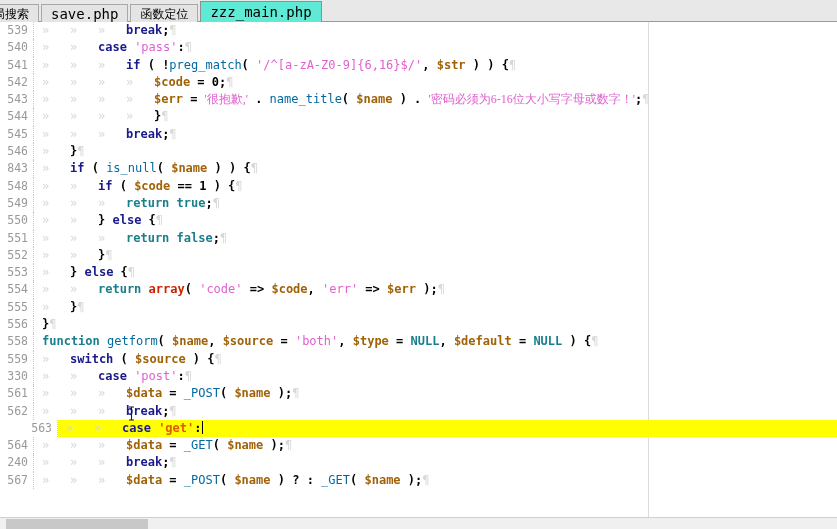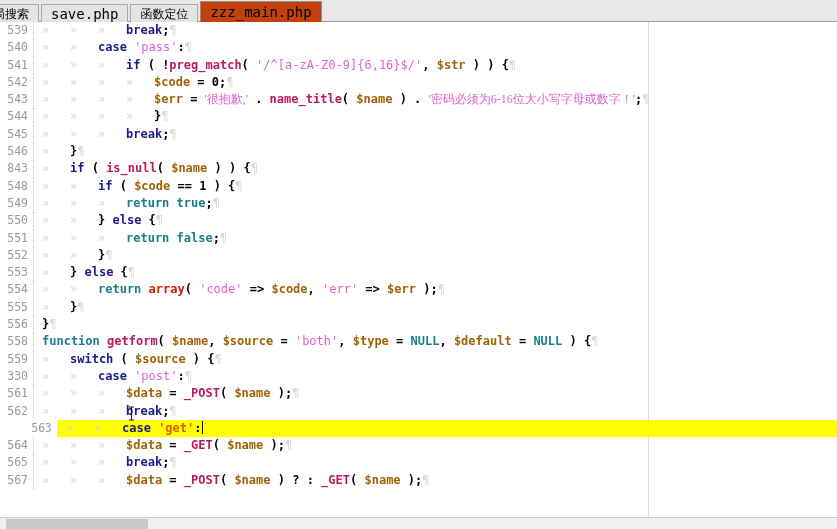--- a/index.html
+++ b/index.html
@@ -43,21 +43,21 @@
   }
   .tab.cjk {
     font-family: "DejaVu Sans", "Liberation Sans", sans-serif;
     font-size: 12px;
   }
   .tab.first {
     margin-left: -14px;
     padding-left: 6px;
   }
   .tab.active {
-    background: #c2410c;
+    background: #5eead4;
     height: 21px;
     line-height: 20px;
     top: 1px;
     border-color: #8f8f8f;
     z-index: 5;
     font-weight: normal;
   }
 
   
   .editor {
@@ -127,21 +127,21 @@
     height: 17.3px;
     line-height: 17.3px;
     position: relative;
   }
 
   
   .ind  { color: #d6d6d6; }          
   .pil  { color: #d8d8d8; }          
   .kw   { color: #1a1a8c; font-weight: bold; }   
   .kw2  { color: #1a7f8c; font-weight: bold; }   
-  .bi   { color: #be185d; font-weight: bold; }   
+  .bi   { color: #0369a1; font-weight: normal; }   
   .arr  { color: #cc2200; font-weight: bold; }   
   .str  { color: #e060d0; }                      
   .var  { color: #a16207; font-weight: bold; }
   .pun  { color: #000000; font-weight: bold; }
   .num  { color: #000000; font-weight: bold; }
   .ghl  { color: #e05a00; font-weight: bold; }   
   .cjk  { font-family: Liberation Serif, serif; }
 
   .caret {
     display: inline-block;
@@ -212,21 +212,21 @@
       <div class="row"><div class="gutter">554</div><div class="code"><span class="ind" style="display:inline-block;width:28px">»</span><span class="ind" style="display:inline-block;width:28px">»</span><span class="kw2">return</span><span class="pun"> </span><span class="arr">array</span><span class="pun">( </span><span class="str">'code'</span><span class="pun"> =&gt; </span><span class="var">$code</span><span class="pun">, </span><span class="str">'err'</span><span class="pun"> =&gt; </span><span class="var">$err</span><span class="pun"> );</span><span class="pil">¶</span></div></div>
       <div class="row"><div class="gutter">555</div><div class="code"><span class="ind" style="display:inline-block;width:28px">»</span><span class="pun">}</span><span class="pil">¶</span></div></div>
       <div class="row"><div class="gutter">556</div><div class="code"><span class="pun">}</span><span class="pil">¶</span></div></div>
       <div class="row"><div class="gutter">558</div><div class="code"><span class="kw2">function</span><span class="pun"> </span><span class="bi">getform</span><span class="pun">( </span><span class="var">$name</span><span class="pun">, </span><span class="var">$source</span><span class="pun"> = </span><span class="str">'both'</span><span class="pun">, </span><span class="var">$type</span><span class="pun"> = </span><span class="kw2">NULL</span><span class="pun">, </span><span class="var">$default</span><span class="pun"> = </span><span class="kw2">NULL</span><span class="pun"> ) {</span><span class="pil">¶</span></div></div>
       <div class="row"><div class="gutter">559</div><div class="code"><span class="ind" style="display:inline-block;width:28px">»</span><span class="kw">switch</span><span class="pun"> ( </span><span class="var">$source</span><span class="pun"> ) {</span><span class="pil">¶</span></div></div>
       <div class="row"><div class="gutter">330</div><div class="code"><span class="ind" style="display:inline-block;width:28px">»</span><span class="ind" style="display:inline-block;width:28px">»</span><span class="kw">case</span><span class="pun"> </span><span class="str">'post'</span><span class="pun">:</span><span class="pil">¶</span></div></div>
       <div class="row"><div class="gutter">561</div><div class="code"><span class="ind" style="display:inline-block;width:28px">»</span><span class="ind" style="display:inline-block;width:28px">»</span><span class="ind" style="display:inline-block;width:28px">»</span><span class="var">$data</span><span class="pun"> = </span><span class="bi">_POST</span><span class="pun">( </span><span class="var">$name</span><span class="pun"> );</span><span class="pil">¶</span></div></div>
       <div class="row"><div class="gutter">562</div><div class="code"><span class="ind" style="display:inline-block;width:28px">»</span><span class="ind" style="display:inline-block;width:28px">»</span><span class="ind" style="display:inline-block;width:28px">»</span><span class="kw">break</span><span class="pun">;</span><span class="pil">¶</span></div></div>
       <div class="row hl"><div class="gutter">563</div><div class="code"><span class="ind" style="display:inline-block;width:28px">»</span><span class="ind" style="display:inline-block;width:28px">»</span><span class="kw">case</span><span class="pun"> </span><span class="ghl">'get'</span><span class="pun">:</span><span class="caret"></span></div></div>
       <div class="row"><div class="gutter">564</div><div class="code"><span class="ind" style="display:inline-block;width:28px">»</span><span class="ind" style="display:inline-block;width:28px">»</span><span class="ind" style="display:inline-block;width:28px">»</span><span class="var">$data</span><span class="pun"> = </span><span class="bi">_GET</span><span class="pun">( </span><span class="var">$name</span><span class="pun"> );</span><span class="pil">¶</span></div></div>
-      <div class="row"><div class="gutter">565</div><div class="code"><span class="ind" style="display:inline-block;width:28px">»</span><span class="ind" style="display:inline-block;width:28px">»</span><span class="ind" style="display:inline-block;width:28px">»</span><span class="kw">break</span><span class="pun">;</span><span class="pil">¶</span></div></div>
+      <div class="row"><div class="gutter">240</div><div class="code"><span class="ind" style="display:inline-block;width:28px">»</span><span class="ind" style="display:inline-block;width:28px">»</span><span class="ind" style="display:inline-block;width:28px">»</span><span class="kw">break</span><span class="pun">;</span><span class="pil">¶</span></div></div>
       <div class="row"><div class="gutter">567</div><div class="code"><span class="ind" style="display:inline-block;width:28px">»</span><span class="ind" style="display:inline-block;width:28px">»</span><span class="ind" style="display:inline-block;width:28px">»</span><span class="var">$data</span><span class="pun"> = </span><span class="bi">_POST</span><span class="pun">( </span><span class="var">$name</span><span class="pun"> ) ? : </span><span class="bi">_GET</span><span class="pun">( </span><span class="var">$name</span><span class="pun"> );</span><span class="pil">¶</span></div></div>
     </div>
 
   <svg class="ibeam" viewBox="0 0 7 15">
     <path d="M1 1 H6 M3.5 1 V14 M1 14 H6" stroke="#1a1a1a" stroke-width="1.1" fill="none"></path>
   </svg>
 </div>
 
 <div class="hscroll">
   <div class="hthumb"></div>

